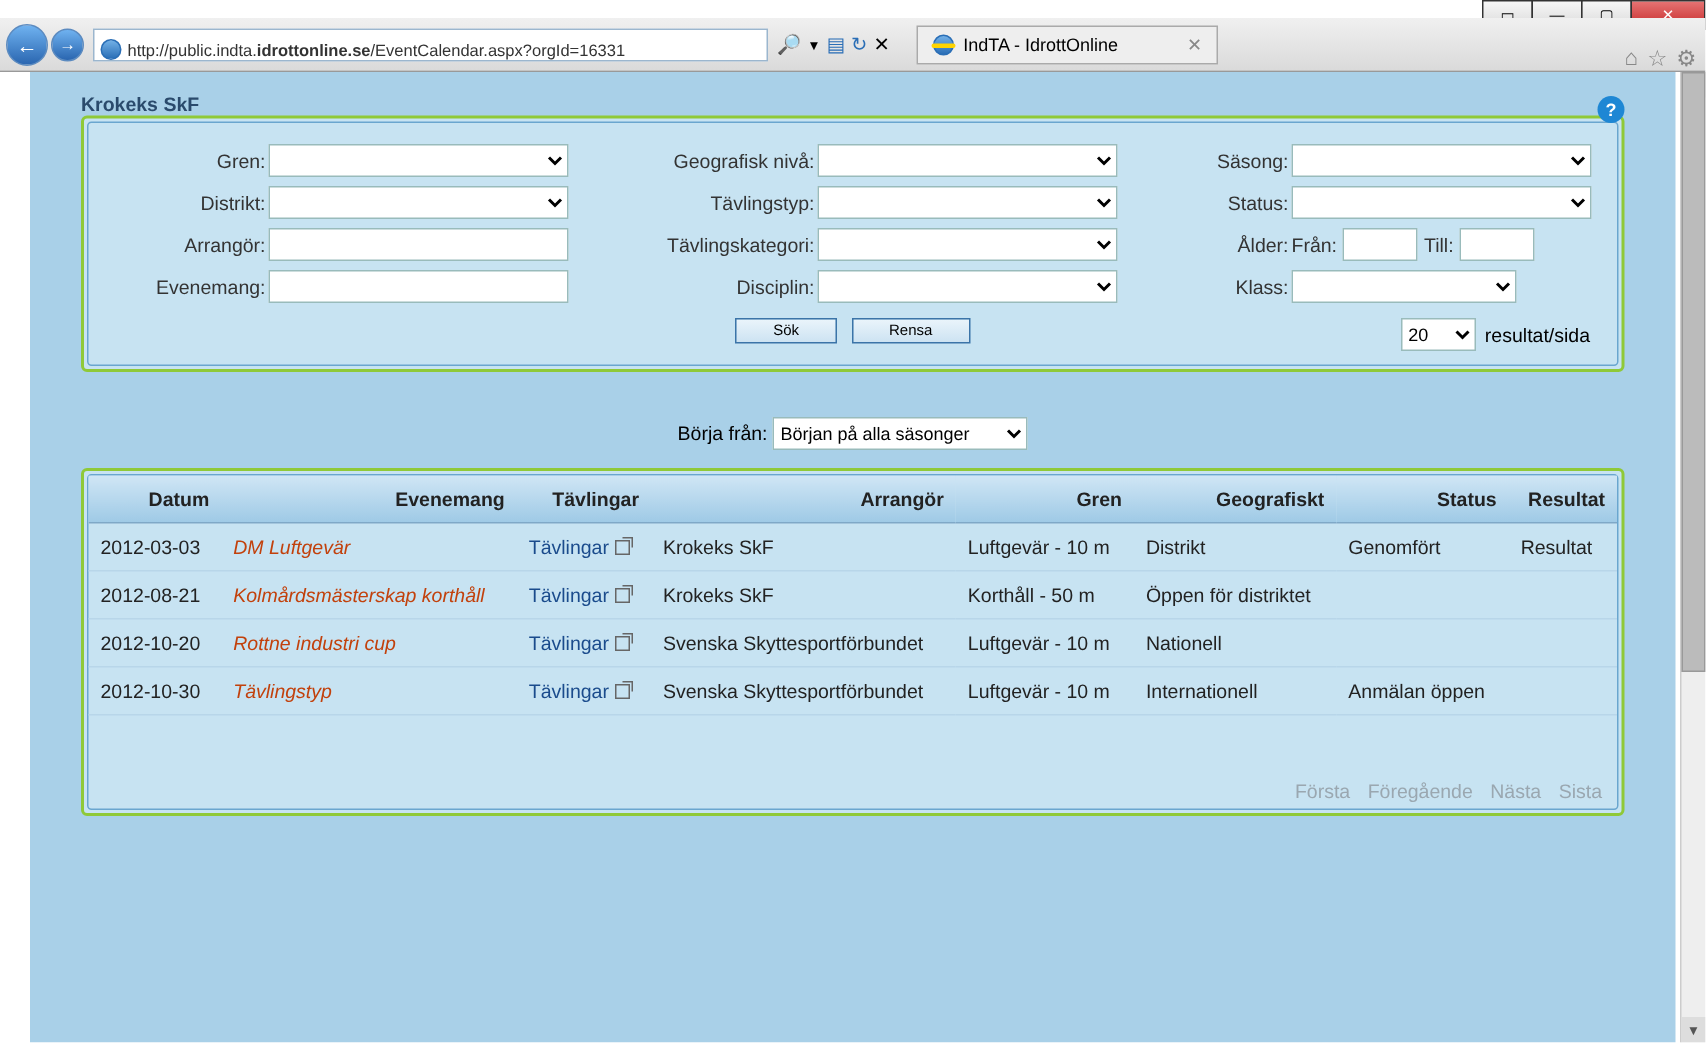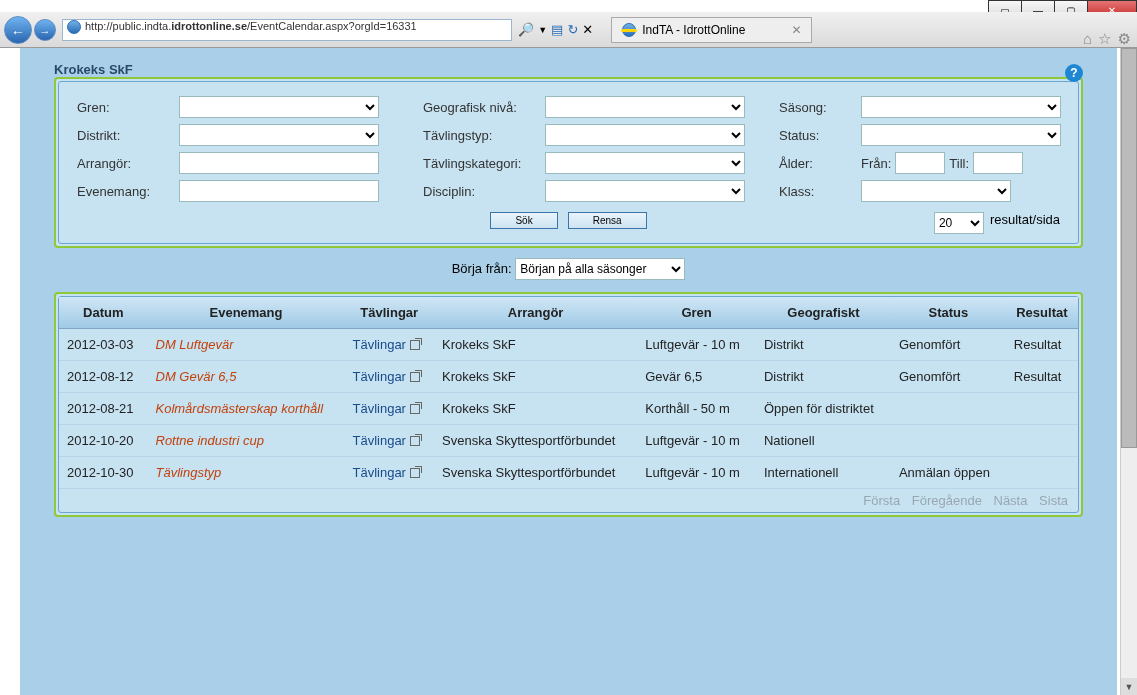--- a/index.html
+++ b/index.html
@@ -4,21 +4,21 @@
 <style>
 * { box-sizing: border-box; margin: 0; padding: 0; }
 body { font-family: Arial, Helvetica, sans-serif; font-size: 13px; background: #fff; width: 1137px; height: 695px; overflow: hidden; position: relative; }
 
 
 .window-top { position: absolute; top: 0; right: 0; display: flex; }
 .winbtn { width: 34px; height: 20px; border: 1px solid #333; background: linear-gradient(#f7f7f7,#d9d9d9); margin-left: -1px; display:flex; align-items:center; justify-content:center; font-size: 10px;}
 .winbtn.close { width: 50px; background: linear-gradient(#e57373,#c62828); color: #fff; }
 .browser-bar { position: absolute; top: 12px; left: 0; right: 0; height: 36px; background: linear-gradient(#f0f0f0,#dadada); border-bottom: 1px solid #999; display: flex; align-items: center; padding: 0 4px; }
 .nav-btn { width: 28px; height: 28px; border-radius: 14px; border: 1px solid #5c8bc0; background: linear-gradient(#6fb2f0,#2a66b0); color: #fff; display:flex;align-items:center;justify-content:center; font-size:14px; margin-right:2px;}
-.url-box { flex: 0 0 450px; height: 22px; border: 1px solid #9bb6ce; background: #fff; margin-left: 4px; display:flex; align-items:flex-start; padding:0 4px; font-size:11px; color:#333;}
+.url-box { flex: 0 0 450px; height: 22px; border: 1px solid #9bb6ce; background: #fff; margin-left: 4px; display:flex; align-items:flex-end; padding:0 4px; font-size:11px; color:#333;}
 .url-box .domain { font-weight:bold; }
 .url-icons { margin-left: 6px; display:flex; gap:4px; align-items:center; }
 .tab { height: 26px; background: #eee; border: 1px solid #aaa; padding: 0 10px; display:flex; align-items:center; margin-left: 18px; font-size: 12px; gap:6px; }
 .tab .ie-icon { width:14px; height:14px; display:inline-block; border:1px solid #2a6eb6; border-radius:50%; position:relative; background:linear-gradient(#72b0e6,#2a6eb6);}
 .tab .ie-icon::after{content:"";position:absolute;left:-2px;top:5px;right:-2px;height:3px;background:#ffd400;border-radius:2px;}
 .right-icons { position:absolute; right:6px; top:18px; display:flex; gap:6px; color:#888; font-size:15px;}
 .scrollbar { position:absolute; top:48px; right:0; width:17px; bottom:0; background:#eee; border-left:1px solid #ccc;}
 .scroll-thumb{ position:absolute; top:0; left:0; right:0; height:400px; background:#bbb; border:1px solid #999;}
 .scroll-arrow{position:absolute;left:0;right:0;height:17px;background:#ddd;display:flex;align-items:center;justify-content:center;font-size:9px;color:#555;}
 .scroll-arrow.up{top:0;} .scroll-arrow.down{bottom:0;}
@@ -26,43 +26,43 @@
 
 .page { position:absolute; top:48px; left:20px; right:20px; bottom:0; background:linear-gradient(#a9d0e8,#a9d0e8); overflow:hidden;}
 .page-inner { padding: 14px 34px 18px 34px; }
 .org-name { color:#2a4a6c; font-weight:bold; font-size:13px; }
 .page-title { font-size:34px; font-weight:bold; color:#4a5a6b; margin: 8px 0 16px 0; letter-spacing:0.5px;}
 .help-icon { position:absolute; top:16px; right:34px; width:18px;height:18px;border-radius:50%;background:#1e87d4;color:#fff;font-weight:bold;display:flex;align-items:center;justify-content:center;font-size:12px;}
 
 .filter-box { border:2px solid #8fc938; border-radius:4px; background:#c7e3f2; padding:2px; }
 .filter-inner { border:1px solid #6aa6cf; border-radius:3px; padding:14px 18px; background:#c7e3f2;}
 .filter-grid { display:grid; grid-template-columns: 100px 200px 40px 120px 200px 30px 80px 200px; gap:6px 2px; align-items:center; color:#333; font-size:13px;}
-.filter-grid label{ white-space:nowrap; }
+.filter-grid label{ white-space:nowrap;text-align:right; }
 select, input[type=text]{ height:22px; border:1px solid #9bb; background:#fff; font-size:12px; width:100%; }
 .age-row { display:flex; gap:4px; align-items:center; }
 .age-row input{ width:50px; }
 .btn-row { text-align:center; margin-top:10px; display:flex; justify-content:center; gap:10px; align-items:center; position:relative;}
 .btn { padding:2px 24px; border:1px solid #3b74a8; background:linear-gradient(#eaf4fb,#cde3f2); font-size:10px; cursor:pointer;}
-.perpage { position:absolute; right:0; top:0; display:flex; gap:6px;}
+.perpage { position:absolute; right:0; top:0; display:flex; align-items:center; gap:6px;}
 .perpage select{ width:50px;}
 
-.start-row { text-align:center; margin:10px 0 12px; font-size:13px;}
+.start-row { text-align:center; margin:30px 0 12px; font-size:13px;}
 .start-row select{ width:170px; display:inline-block;}
 
 .table-box { border:2px solid #8fc938; border-radius:4px; padding:2px; background:#c7e3f2; }
 .table-inner { border:1px solid #6aa6cf; border-radius:3px; background:#c7e3f2;}
 table { width:100%; border-collapse:collapse; font-size:13px; color:#222;}
-thead th { background:linear-gradient(#d0e6f5,#9fcae6); text-align:center; padding:8px 8px; font-weight:bold; border-bottom:1px solid #7fa8c7;}
+thead th { background:linear-gradient(#d0e6f5,#9fcae6); text-align:right; padding:8px 8px; font-weight:bold; border-bottom:1px solid #7fa8c7;}
 tbody td { padding:8px 8px; border-bottom:1px solid #b8d6e9; vertical-align:top;}
 tbody td a { color:#c2410c; text-decoration:none;font-style:italic; }
 .tav-link { color:#1a4b8c; display:inline-flex; align-items:center; gap:4px;}
 .ext-icon { display:inline-block; width:10px; height:10px; border:1px solid #666; position:relative;}
 .ext-icon::after{content:"";position:absolute;top:-3px;right:-3px;width:6px;height:6px;border-top:1px solid #666;border-right:1px solid #666;}
 
-.pager { text-align:right; padding:4px 10px; color:#9aa7b0; font-size:13px;}
+.pager { text-align:right; padding:4px 10px; color:#9aa7b0; font-size:13px;margin-top:39px;}
 .pager span{ margin-left:8px;}
 </style>
 </head>
 <body>
 
 <div class="window-top">
   <div class="winbtn">▭</div>
   <div class="winbtn">—</div>
   <div class="winbtn">▢</div>
   <div class="winbtn close">✕</div>
@@ -187,30 +187,20 @@
                 <td>2012-03-03</td>
                 <td><a href="#">DM Luftgevär</a></td>
                 <td><span class="tav-link">Tävlingar <span class="ext-icon"></span></span></td>
                 <td>Krokeks SkF</td>
                 <td>Luftgevär - 10 m</td>
                 <td>Distrikt</td>
                 <td>Genomfört</td>
                 <td><span>Resultat</span></td>
               </tr>
               <tr>
-                <td>2012-08-12</td>
-                <td><a href="#">DM Gevär 6,5</a></td>
-                <td><span class="tav-link">Tävlingar <span class="ext-icon"></span></span></td>
-                <td>Krokeks SkF</td>
-                <td>Gevär 6,5</td>
-                <td>Distrikt</td>
-                <td>Genomfört</td>
-                <td><span>Resultat</span></td>
-              </tr>
-              <tr>
                 <td>2012-08-21</td>
                 <td><a href="#">Kolmårdsmästerskap korthåll</a></td>
                 <td><span class="tav-link">Tävlingar <span class="ext-icon"></span></span></td>
                 <td>Krokeks SkF</td>
                 <td>Korthåll - 50 m</td>
                 <td>Öppen för distriktet</td>
                 <td></td>
                 <td></td>
               </tr>
               <tr>

